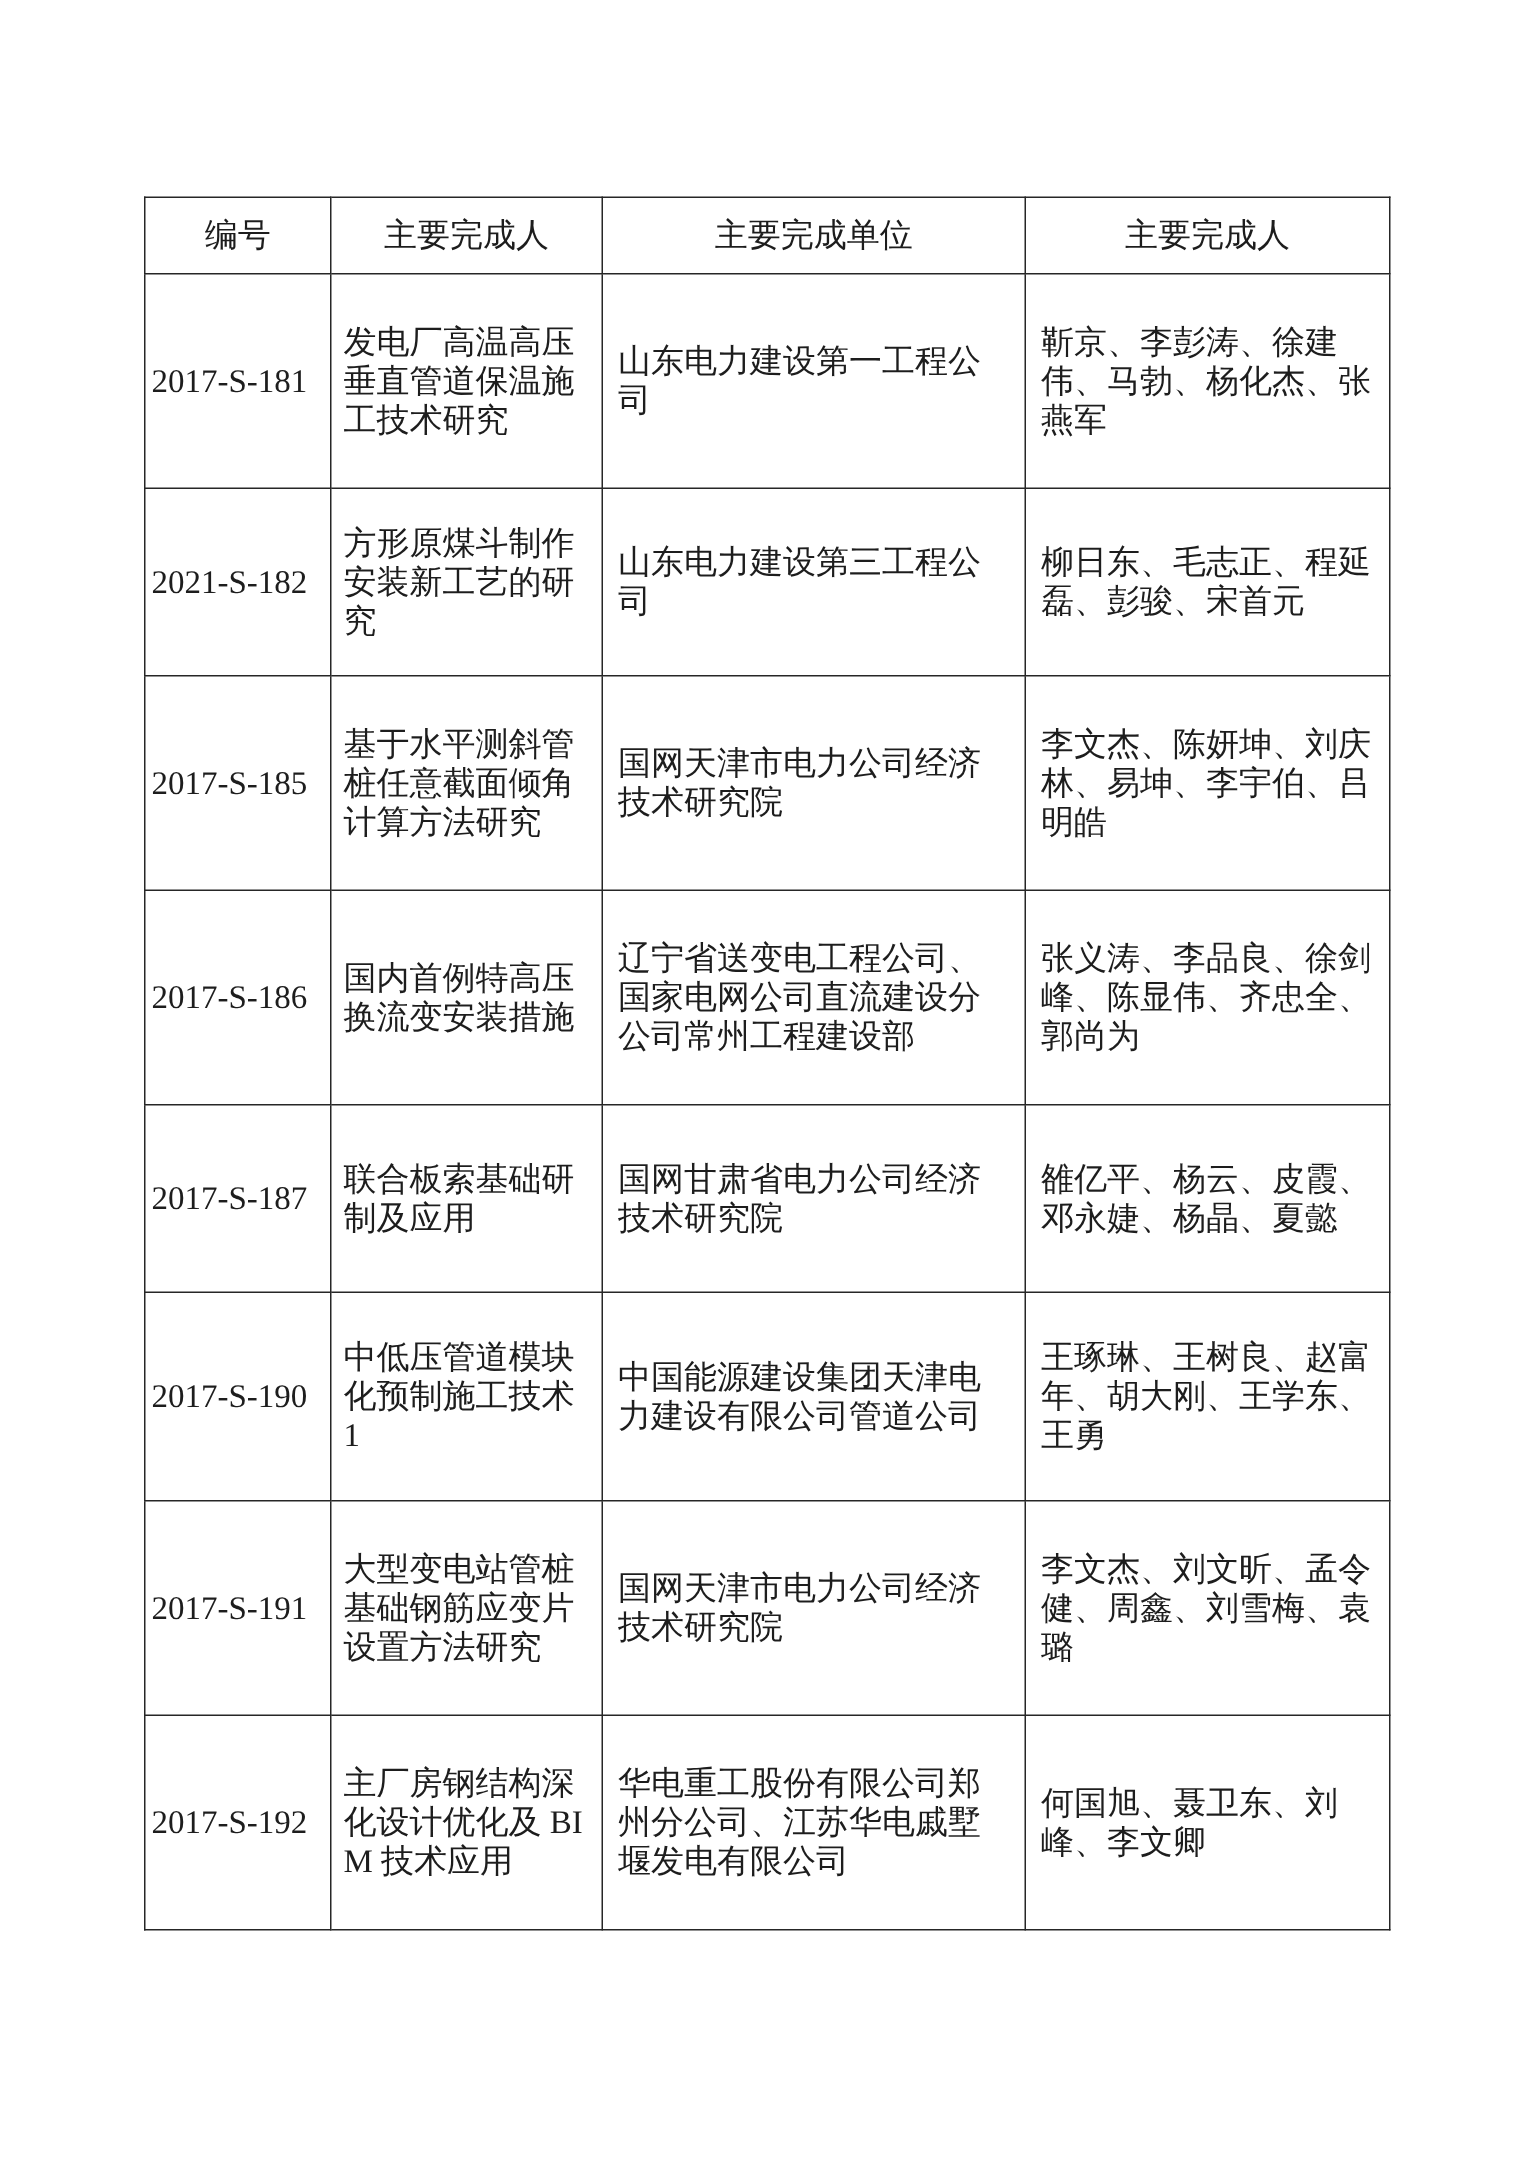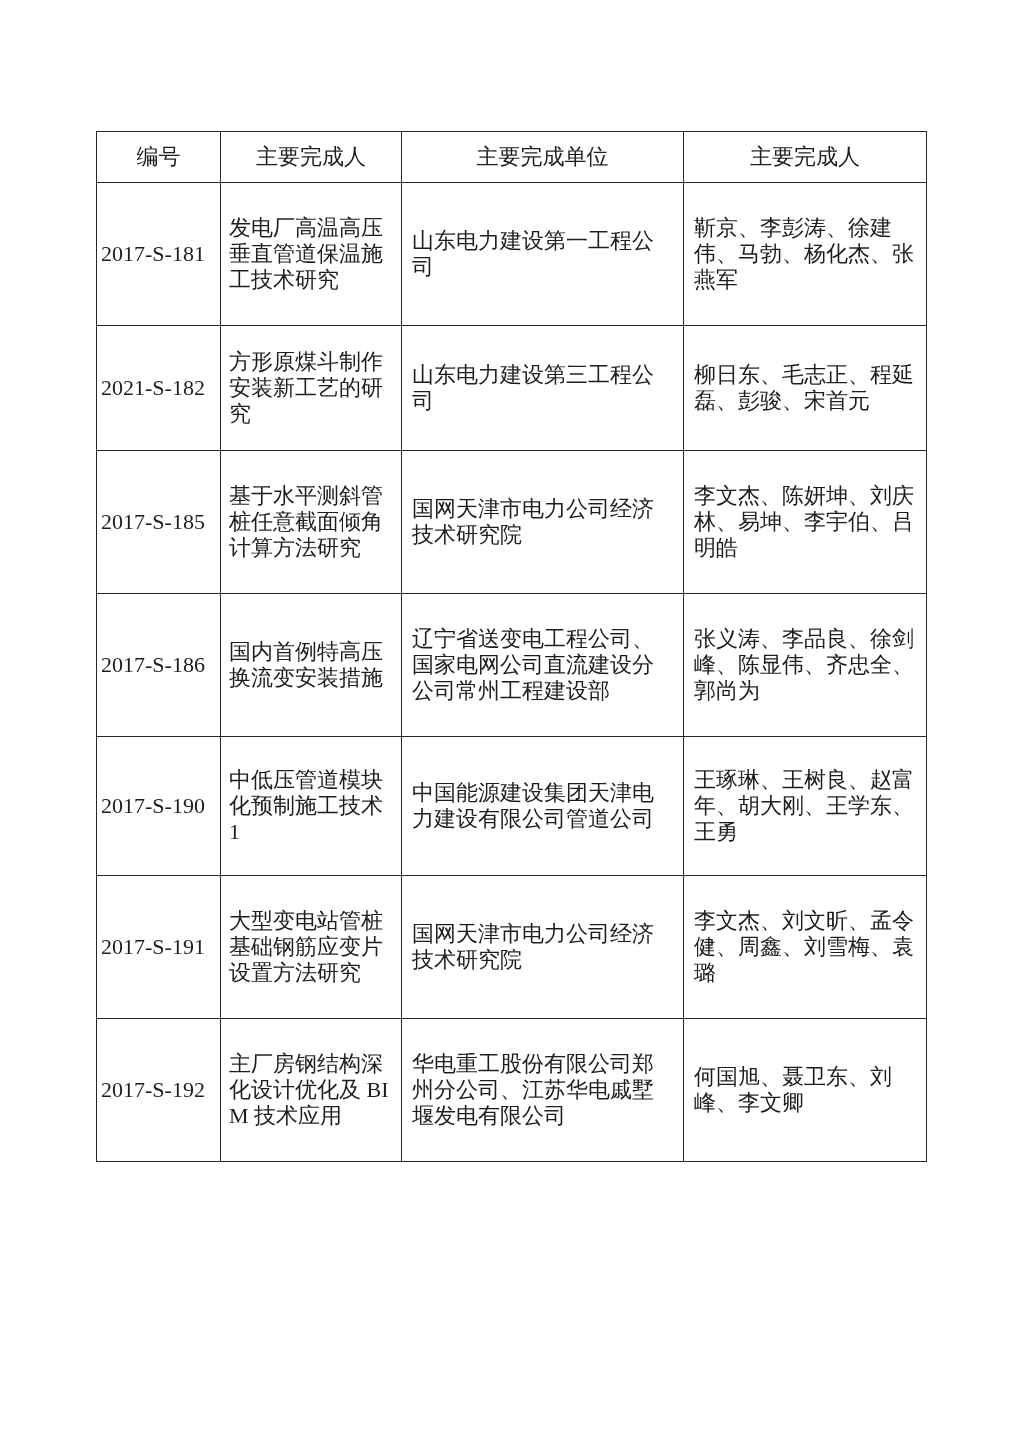--- a/index.html
+++ b/index.html
@@ -100,20 +100,26 @@
           <td class="cell-org">国网天津市电力公司经济技术研究院</td>
           <td class="cell-people">李文杰、陈妍坤、刘庆林、易坤、李宇伯、吕明皓</td>
         </tr>
         <tr class="row-tall">
           <td class="cell-id">2017-S-186</td>
           <td class="cell-name">国内首例特高压换流变安装措施</td>
           <td class="cell-org">辽宁省送变电工程公司、国家电网公司直流建设分公司常州工程建设部</td>
           <td class="cell-people">张义涛、李品良、徐剑峰、陈显伟、齐忠全、郭尚为</td>
         </tr>
         <tr class="row-mid">
+          <td class="cell-id">2017-S-187</td>
+          <td class="cell-name">联合板索基础研制及应用</td>
+          <td class="cell-org">国网甘肃省电力公司经济技术研究院</td>
+          <td class="cell-people">雒亿平、杨云、皮霞、邓永婕、杨晶、夏懿</td>
+        </tr>
+        <tr class="row-mid">
           <td class="cell-id">2017-S-190</td>
           <td class="cell-name">中低压管道模块化预制施工技术 1</td>
           <td class="cell-org">中国能源建设集团天津电力建设有限公司管道公司</td>
           <td class="cell-people">王琢琳、王树良、赵富年、胡大刚、王学东、王勇</td>
         </tr>
         <tr class="row-tall">
           <td class="cell-id">2017-S-191</td>
           <td class="cell-name">大型变电站管桩基础钢筋应变片设置方法研究</td>
           <td class="cell-org">国网天津市电力公司经济技术研究院</td>
           <td class="cell-people">李文杰、刘文昕、孟令健、周鑫、刘雪梅、袁璐</td>

